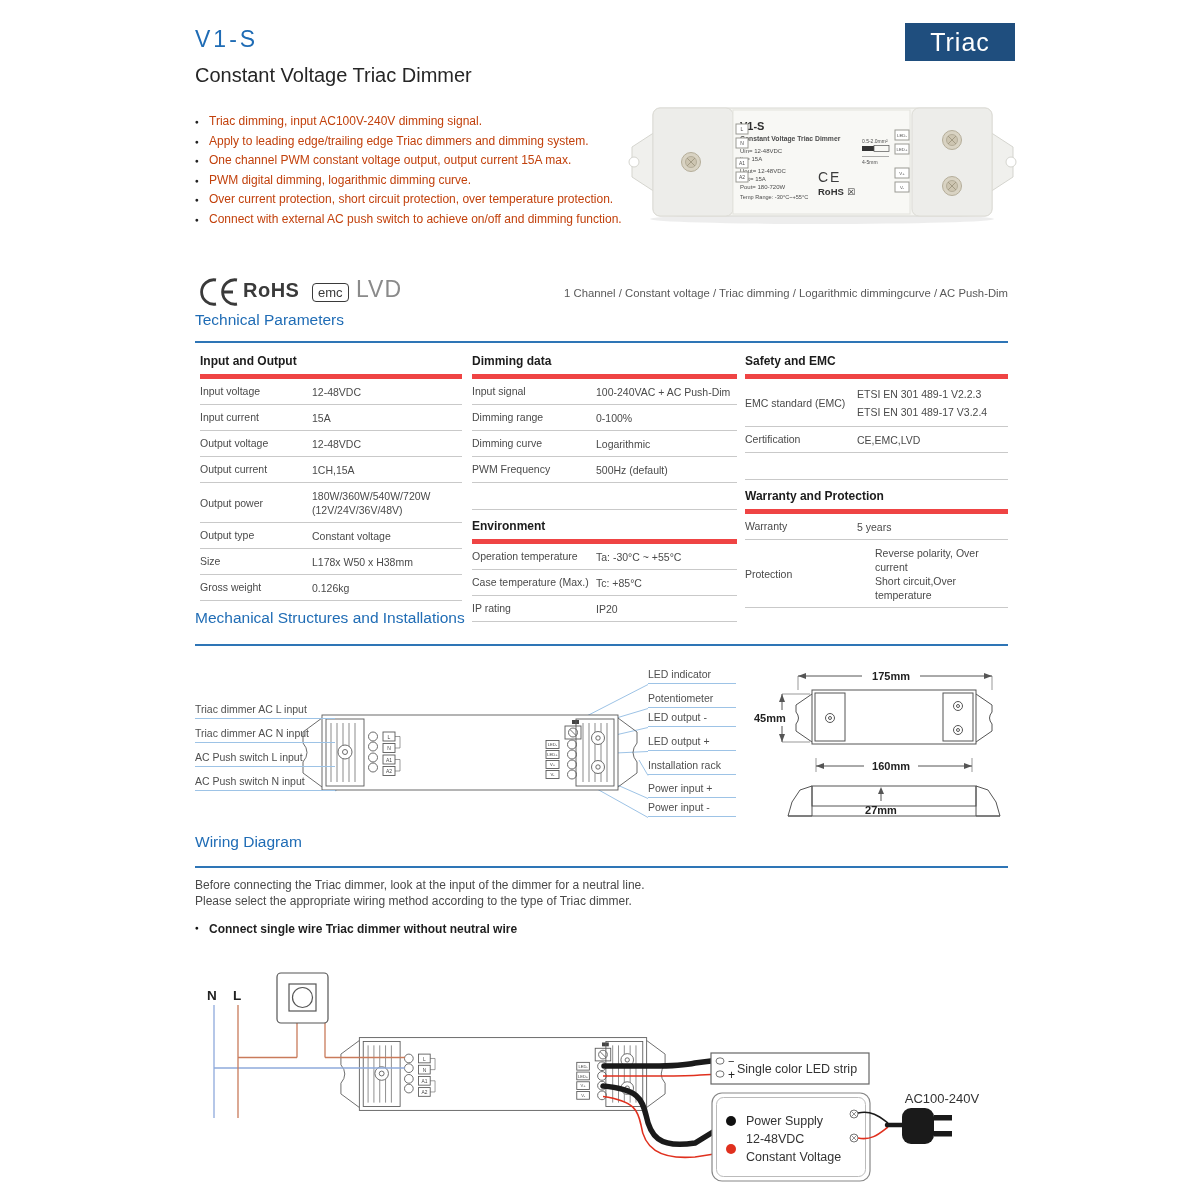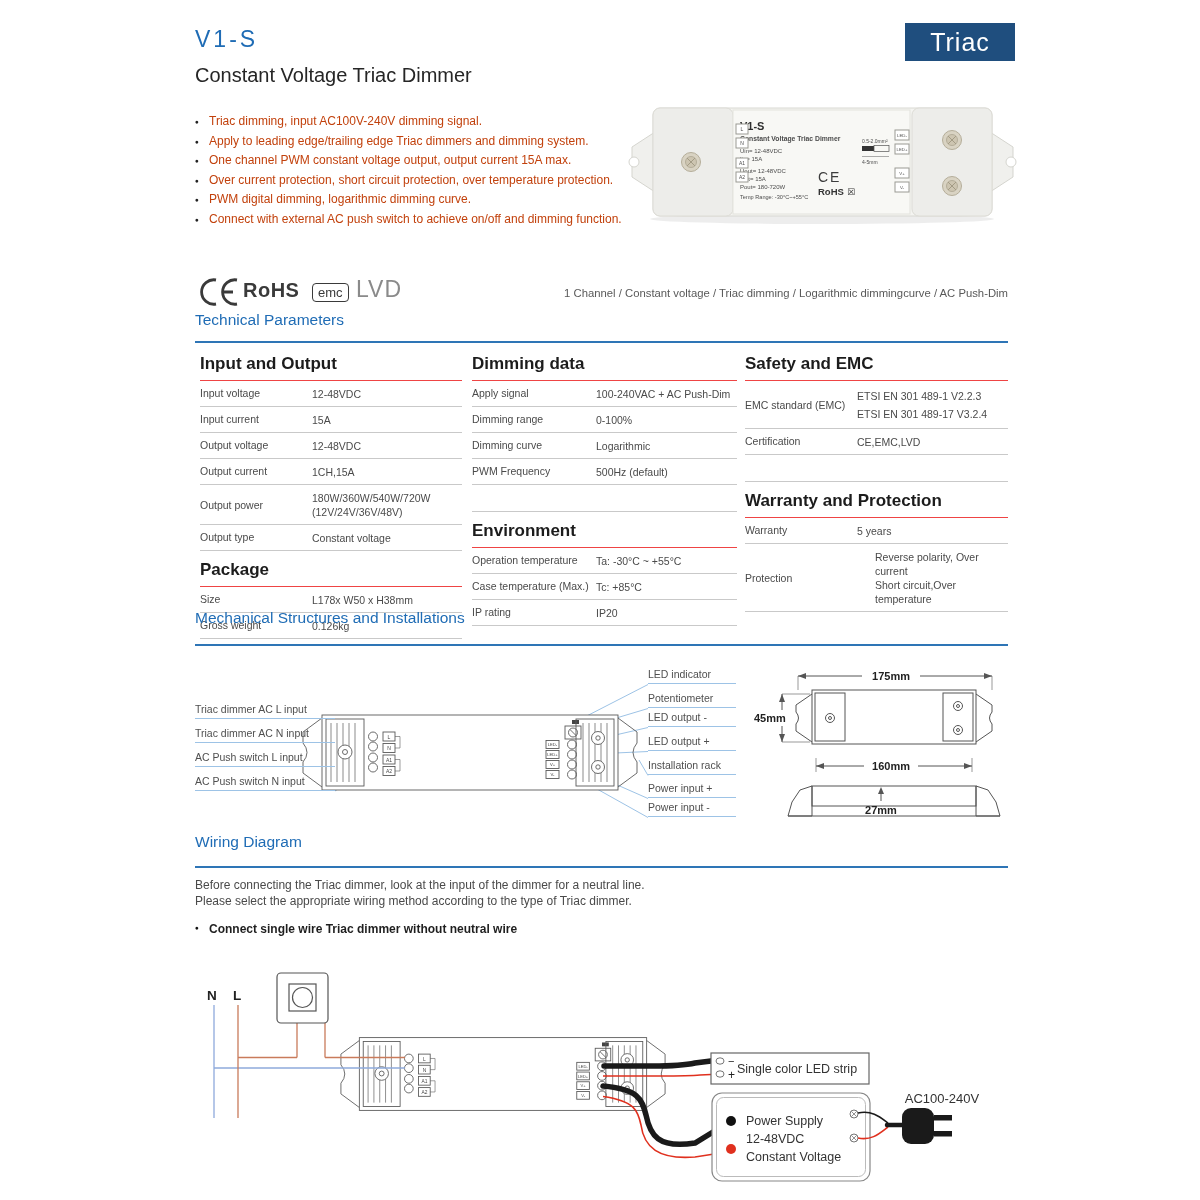--- a/index.html
+++ b/index.html
@@ -22,21 +22,21 @@
           border-radius:4px;padding:0px 5px;line-height:17px;text-align:right;}
   .lvd{left:356px;top:276px;font-size:23px;color:#8a8a8a;letter-spacing:1px;}
   .certsummary{right:192px;top:287px;font-size:11.3px;color:#595959;}
 
   
   .sechead{left:195px;font-size:15.5px;font-weight:400;color:#1F6CB5;}
   .secline{left:195px;width:813px;height:0;border-top:2px solid #2E75B6;}
 
   
   .pcol{top:345px;}
-  .psec{font-size:17px;font-weight:bold;color:#1c1c1c;padding:9px 0 6px;border-bottom:1px solid #ef4444;}
+  .psec{font-size:12px;font-weight:bold;color:#1c1c1c;padding:9px 0 6px;border-bottom:5px solid #ef4444;}
   .prow{display:flex;border-bottom:1px solid #c9c9c9;padding:6px 0 5px;font-size:10.5px;color:#4a4a4a;}
   .plbl{flex:0 0 112px;}
   .pcol2 .plbl{flex:0 0 124px;}
   .pcol3 .plbl{flex:0 0 112px;}
   .pval{flex:1;white-space:pre-line;line-height:14px;}
   .pspacer{height:26px;border-bottom:1px solid #c9c9c9;}
 
   
   .mlab{font-size:10.5px;color:#4f4f4f;border-bottom:1px solid #9DC3E6;padding-bottom:3px;}
   .mlabL{left:195px;width:140px;}
@@ -108,22 +108,22 @@
 <div class="page">
 
   <div class="abs title">V1-S</div>
   <div class="abs badge">Triac</div>
   <div class="abs subtitle">Constant Voltage Triac Dimmer</div>
 
   <div class="abs features">
     <div class="feat">Triac dimming, input AC100V-240V dimming signal.</div>
     <div class="feat">Apply to leading edge/trailing edge Triac dimmers and dimming system.</div>
     <div class="feat">One channel PWM constant voltage output, output current 15A max.</div>
+    <div class="feat">PWM digital dimming, logarithmic dimming curve.</div>
     <div class="feat">Over current protection, short circuit protection, over temperature protection.</div>
-    <div class="feat">PWM digital dimming, logarithmic dimming curve.</div>
     <div class="feat">Connect with external AC push switch to achieve on/off and dimming function.</div>
   </div>
 
   <svg class="abs" style="left:625px;top:96px" width="395" height="132" viewBox="0 0 395 132">
     <ellipse cx="197" cy="123" rx="172" ry="5" fill="rgba(0,0,0,0.07)"></ellipse>
     <polygon points="30,36 7,51 7,81 30,96" fill="#f0f0ed" stroke="#d5d5cf"></polygon>
     <circle cx="9" cy="66" r="5" fill="#ffffff" stroke="#d5d5cf"></circle>
     <polygon points="365,36 388,51 388,81 365,96" fill="#f0f0ed" stroke="#d5d5cf"></polygon>
     <circle cx="386" cy="66" r="5" fill="#ffffff" stroke="#d5d5cf"></circle>
     <rect x="28" y="12" width="339" height="108" rx="7" fill="#f4f4f1" stroke="#d8d8d2"></rect>
@@ -221,35 +221,34 @@
       </div>
     <div class="prow" style="align-items:center;">
         <span class="plbl">Output power</span>
         <span class="pval">180W/360W/540W/720W
 (12V/24V/36V/48V)</span>
       </div>
     <div class="prow">
         <span class="plbl">Output type</span>
         <span class="pval">Constant voltage</span>
       </div>
-    <div class="psec">Package</div>
     <div class="prow">
         <span class="plbl">Size</span>
         <span class="pval">L178x W50 x H38mm</span>
       </div>
     <div class="prow">
         <span class="plbl">Gross weight</span>
         <span class="pval">0.126kg</span>
       </div>
   </div>
 
   <div class="abs pcol pcol2" style="left:472px;width:265px">
     <div class="psec">Dimming data</div>
     <div class="prow">
-        <span class="plbl">Apply signal</span>
+        <span class="plbl">Input signal</span>
         <span class="pval">100-240VAC + AC Push-Dim</span>
       </div>
     <div class="prow">
         <span class="plbl">Dimming range</span>
         <span class="pval">0-100%</span>
       </div>
     <div class="prow">
         <span class="plbl">Dimming curve</span>
         <span class="pval">Logarithmic</span>
       </div>

